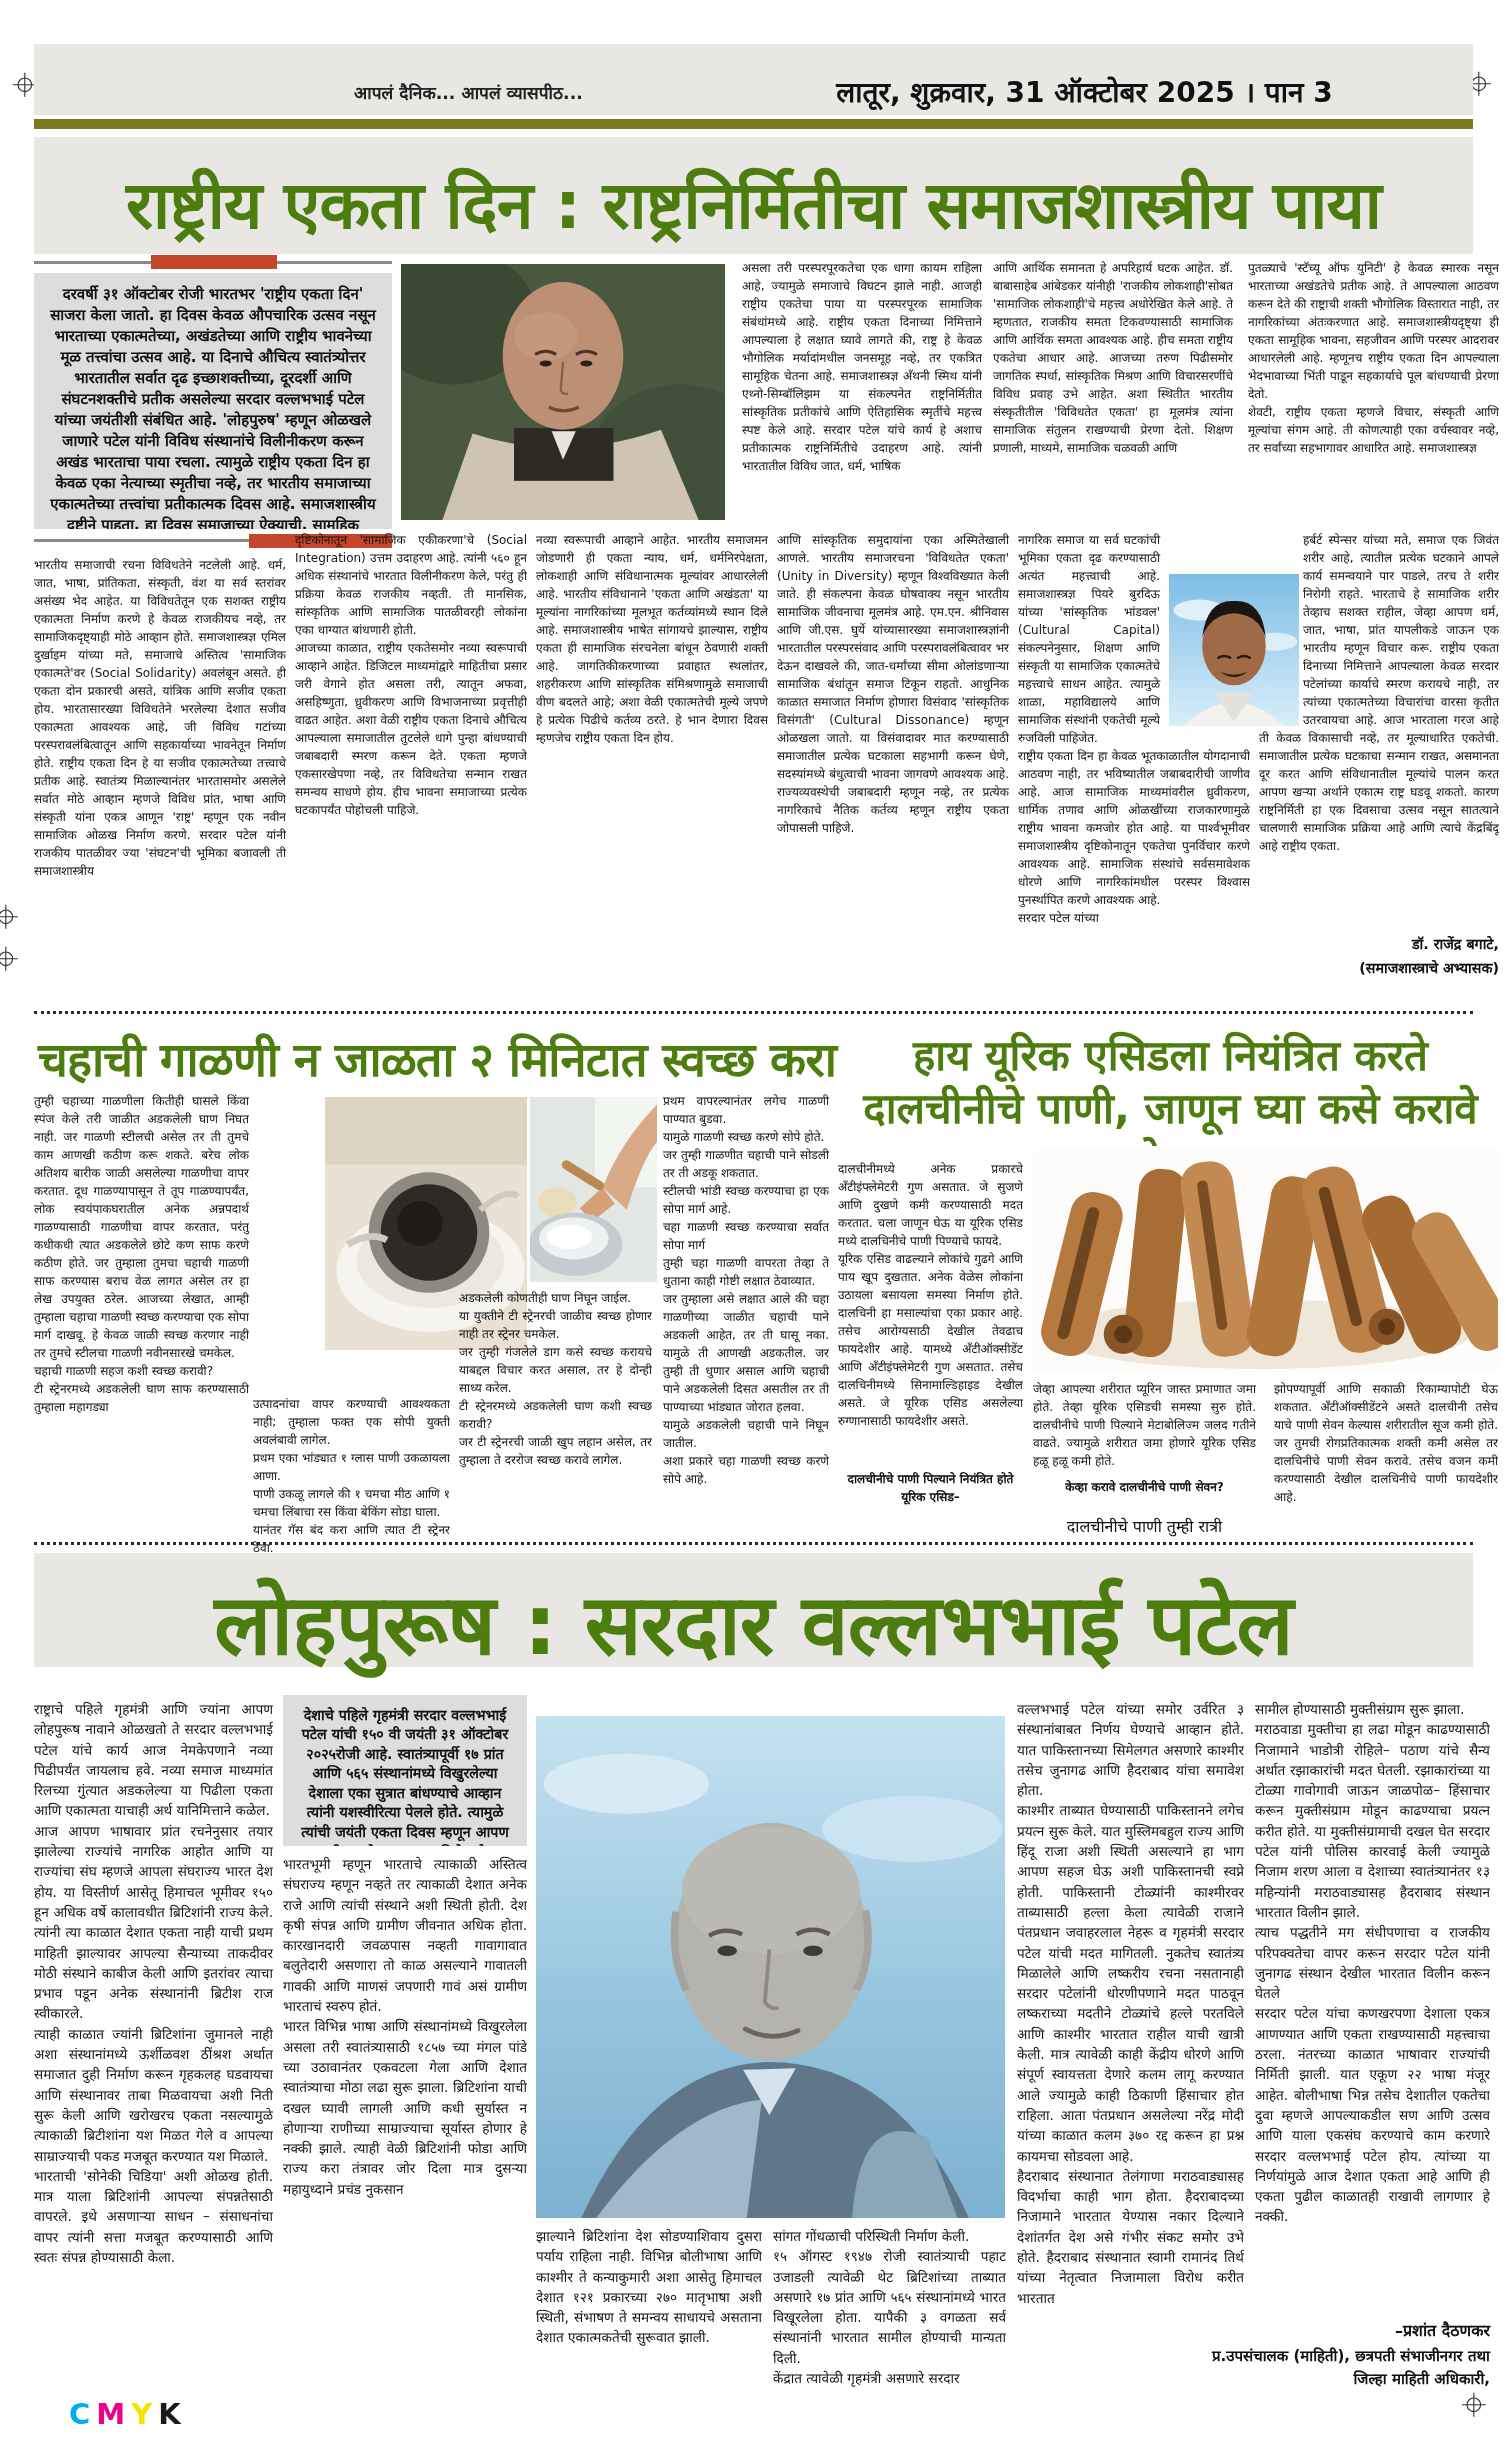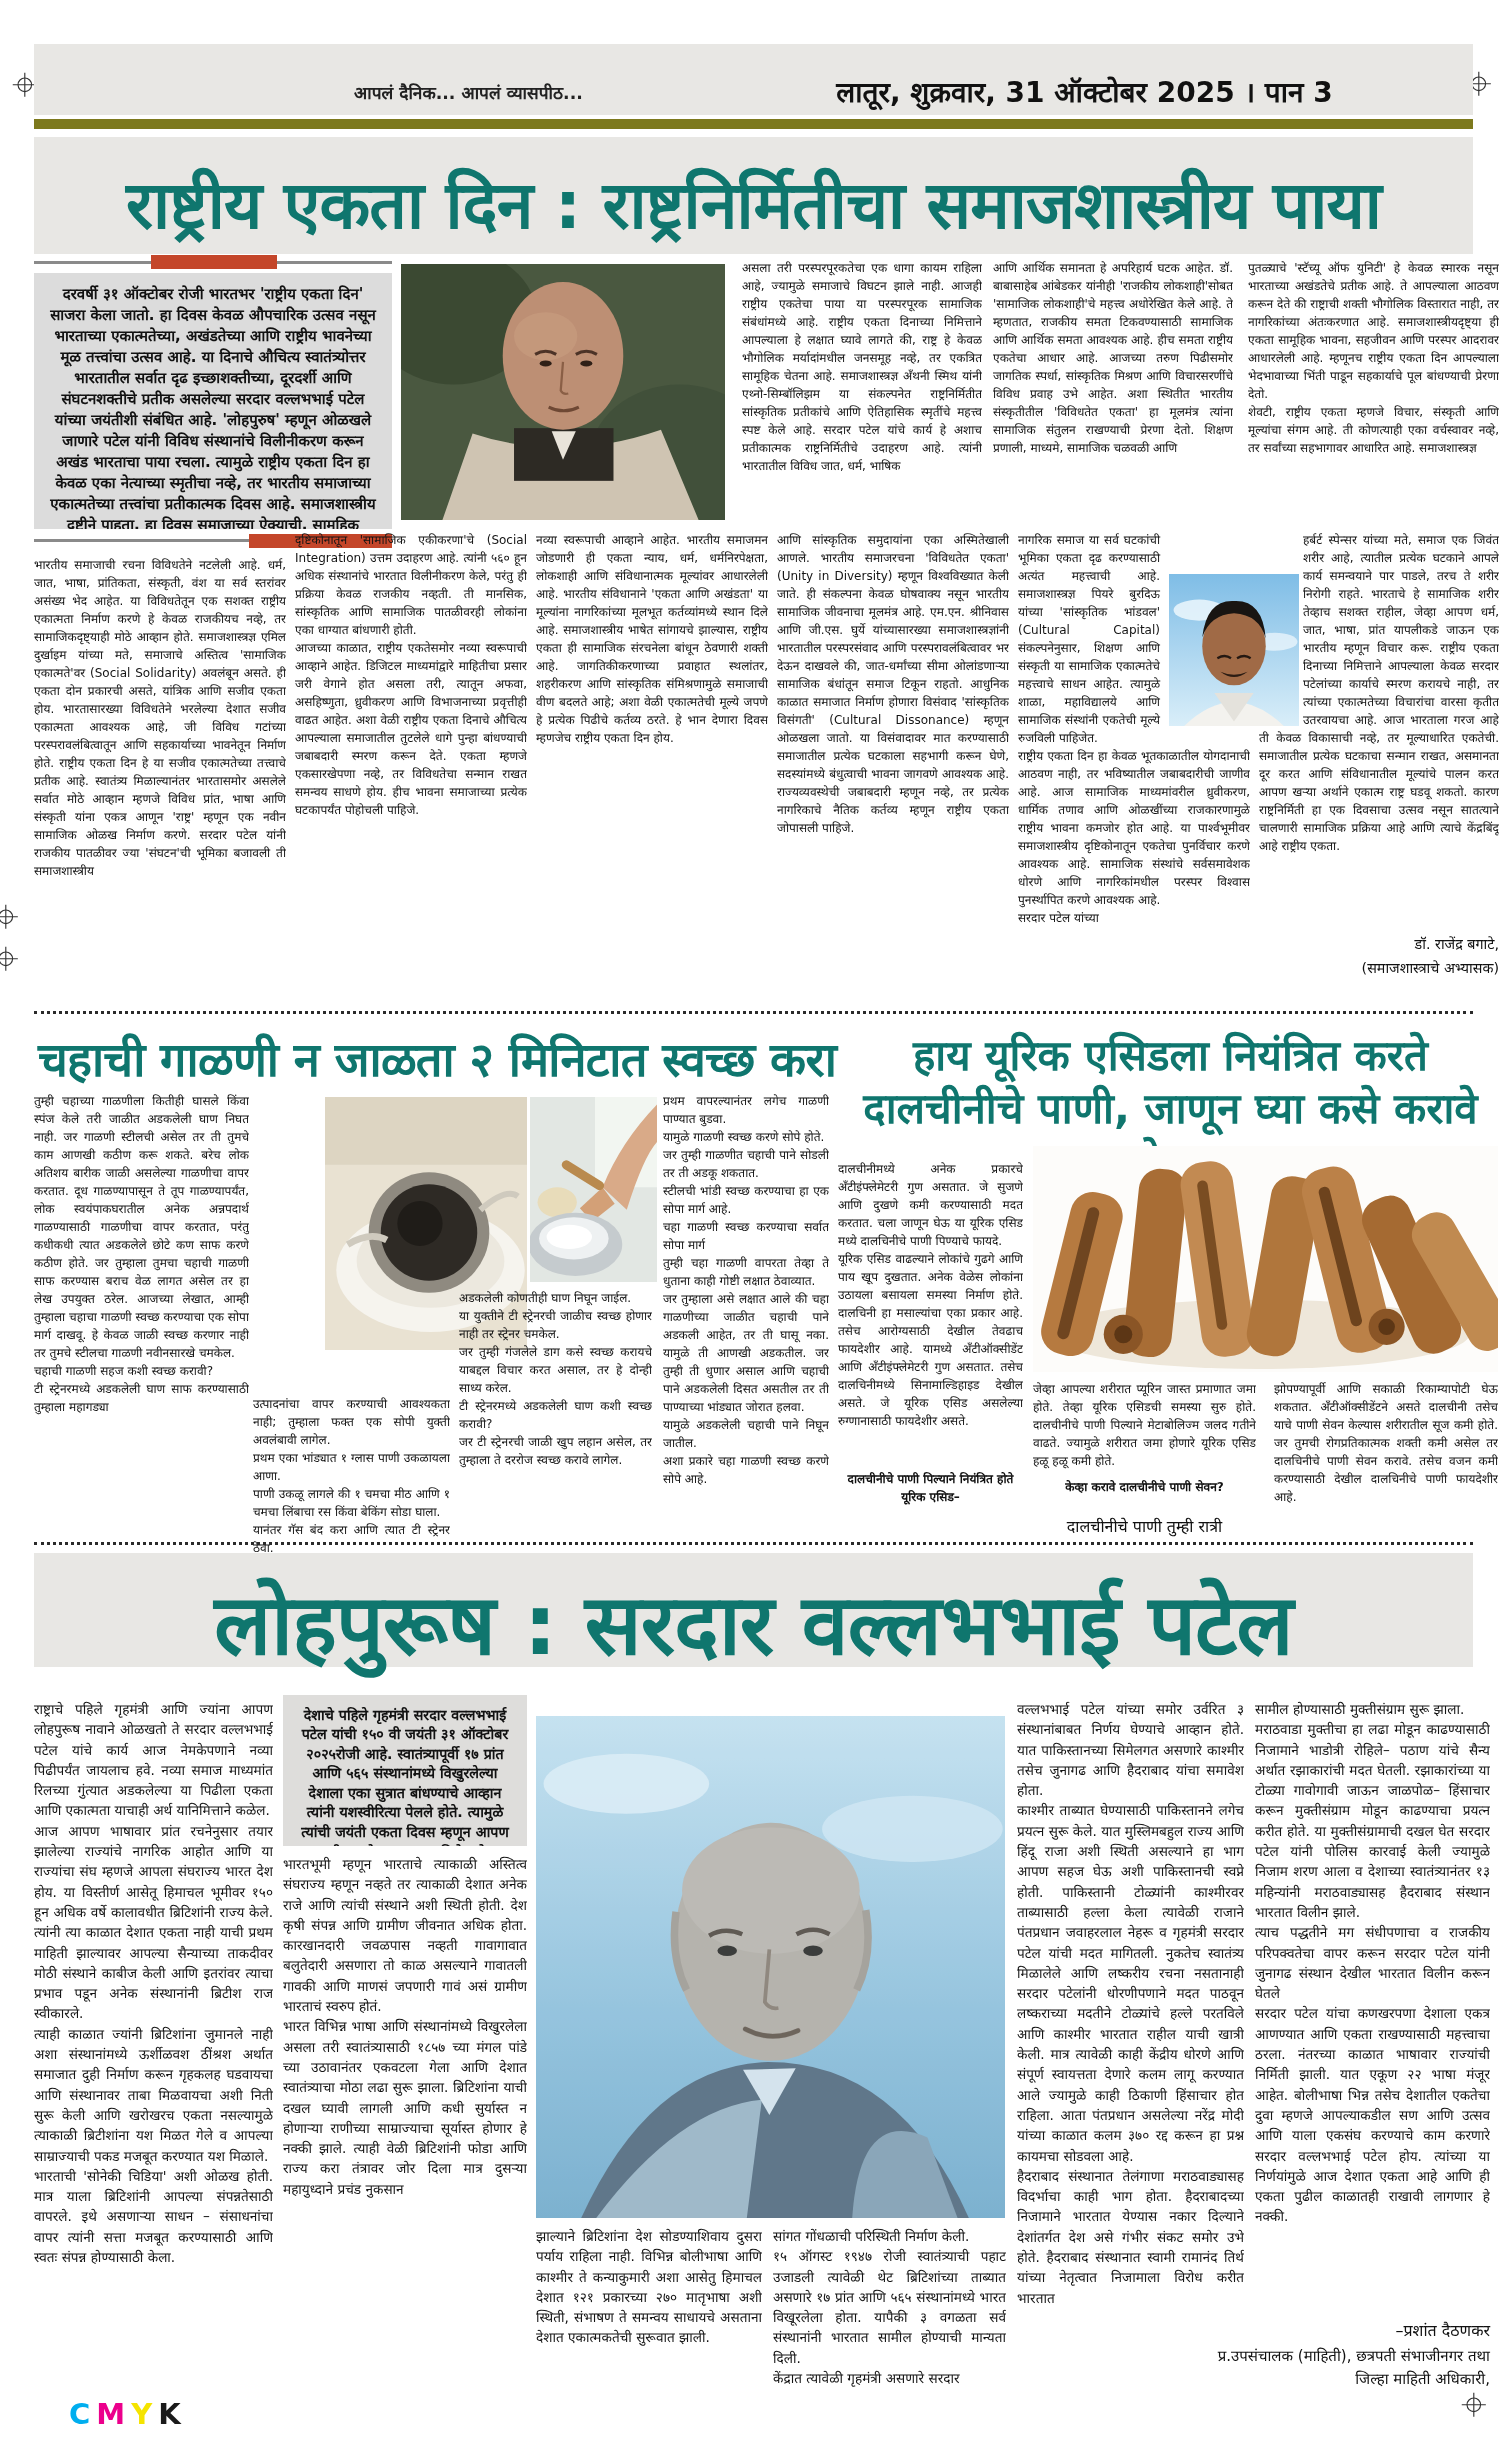--- a/index.html
+++ b/index.html
@@ -5,28 +5,28 @@
   html,body{margin:0;padding:0;background:#fff;}
   #page{position:relative;width:1506px;height:2450px;background:#fff;overflow:hidden;
         font-family:"DejaVu Sans",sans-serif;color:#111;}
   .abs{position:absolute;}
   .band{background:#e8e7e4;}
   .col{position:absolute;text-align:justify;white-space:pre-line;overflow:hidden;
        font-size:12px;line-height:18px;color:#141414;}
   .col.big{font-size:13.6px;line-height:20.3px;}
   .introbox{background:#dcdcdc;font-weight:bold;text-align:center;overflow:hidden;
             font-size:15px;line-height:21px;padding:10.5px 12px;box-sizing:border-box;}
-  .hl{font-weight:bold;color:#0f766e;letter-spacing:-0.8px;}
+  .hl{font-weight:bold;color:#4d7c0f;letter-spacing:-0.8px;}
   .rule{height:3px;background:#8a8a8a;}
   .redbox{background:#c4462a;}
   .dashed{border-top:3px dotted #2a2a2a;height:0;}
   .olive{background:#7d791d;}
   .photo{position:absolute;overflow:hidden;}
   .photo svg{display:block;width:100%;height:100%;}
-  .credit{font-weight:normal;text-align:right;font-size:14.3px;line-height:20.3px;}
+  .credit{font-weight:bold;text-align:right;font-size:14.3px;line-height:20.3px;}
   .boldline{font-weight:bold;text-align:center;white-space:pre-line;}
   .cmyk span{font-weight:bold;}
   .c-c{color:#00aeef}.c-m{color:#ec008c}.c-y{color:#f5e400}.c-k{color:#1a1a1a}
   .mark{position:absolute;width:25.6px;height:25.6px;}
   .sp-r{float:right;width:90px;height:161px;}
   .sp-l{float:left;width:44px;height:161px;}
 </style>
 </head>
 <body>
 

